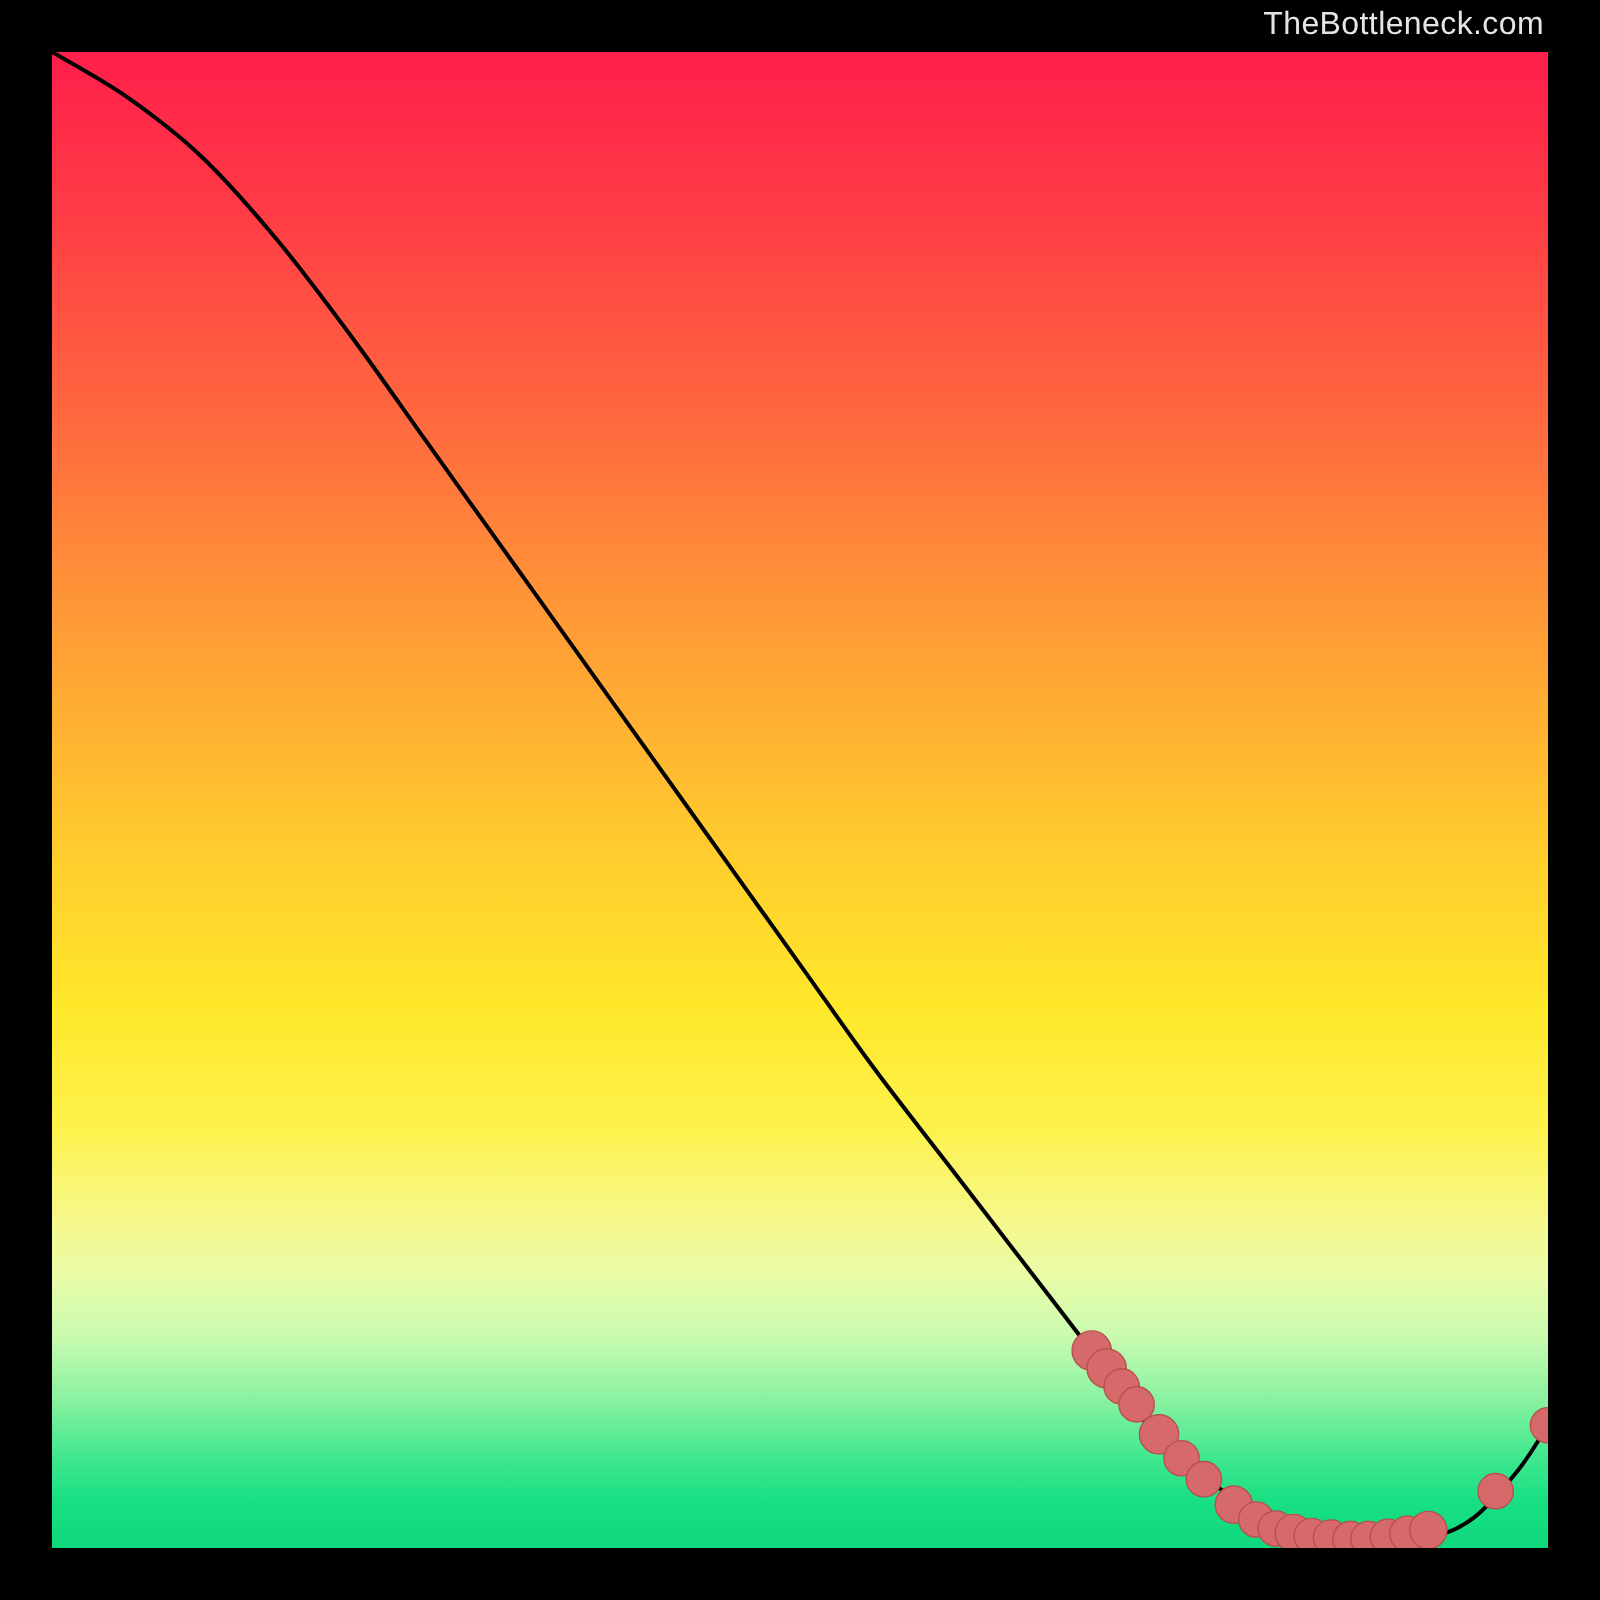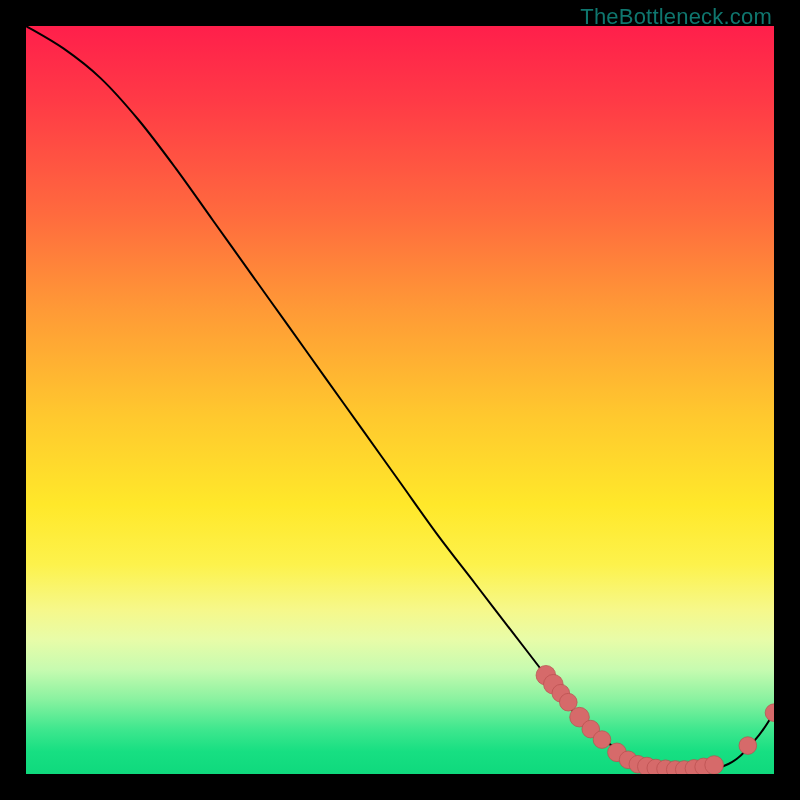--- a/index.html
+++ b/index.html
@@ -48,22 +48,22 @@
     );
   }
   .overlay-svg {
     position: absolute;
     inset: 0;
   }
   .attrib {
     position: absolute;
     top: 4px;
     right: 28px;
-    color: #0f766e;
-    font-size: 22px;
+    color: #e5e5e5;
+    font-size: 16px;
     letter-spacing: 0.2px;
     user-select: none;
   }
 </style>
 </head>
 <body>
 
 <div class="stage">
   <div class="plot">
     <div class="gradient"></div>

